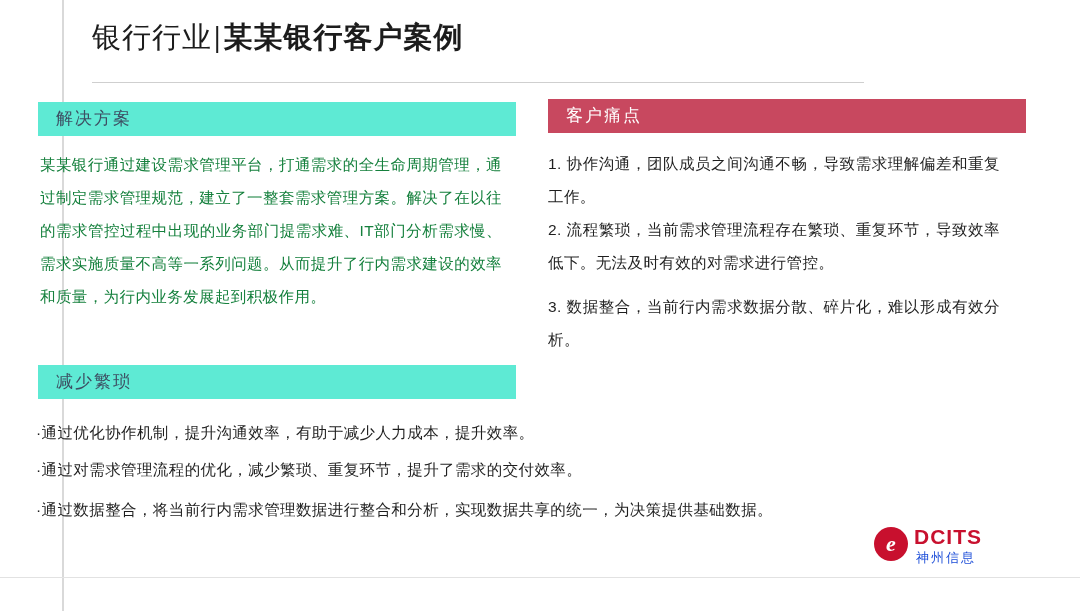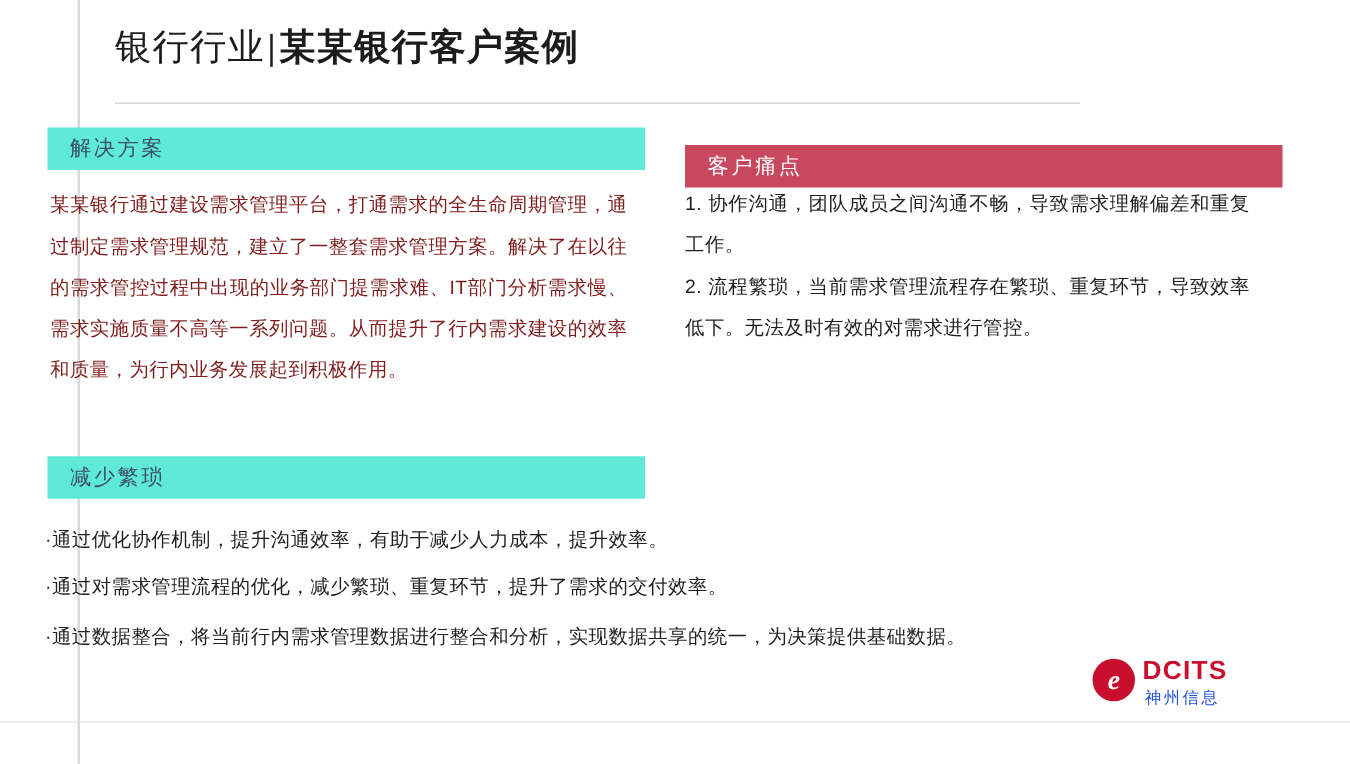--- a/index.html
+++ b/index.html
@@ -87,34 +87,33 @@
   }
   #bar-solution {
     left: 38px;
     top: 102px;
     width: 460px;
   }
   #bar-pain {
     left: 548px;
     top: 99px;
     width: 460px;
-    margin-top: 17px;
   }
   #bar-benefit {
     left: 38px;
     top: 365px;
     width: 460px;
   }
 
   
   .para {
     position: absolute;
     font-size: 15.5px;
     line-height: 33px;
-    color: #7f1d1d;
+    color: #15803d;
     letter-spacing: 0.4px;
     text-align: justify;
     font-family: "Liberation Sans", sans-serif;
   }
   #solution-text {
     left: 40px;
     top: 148px;
     width: 462px;
   }
   .pain-item {
@@ -199,20 +198,21 @@
     <span>银行行业</span><span class="sep">|</span><span class="strong">某某银行客户案例</span>
   </div>
   <div class="title-underline"></div>
 
   <div class="bar bar-gray" id="bar-solution">解决方案</div>
   <div class="para" id="solution-text">某某银行通过建设需求管理平台，打通需求的全生命周期管理，通过制定需求管理规范，建立了一整套需求管理方案。解决了在以往的需求管控过程中出现的业务部门提需求难、IT部门分析需求慢、需求实施质量不高等一系列问题。从而提升了行内需求建设的效率和质量，为行内业务发展起到积极作用。</div>
 
   <div class="bar bar-red" id="bar-pain">客户痛点</div>
   <div class="pain-item" id="pain-1">1. 协作沟通，团队成员之间沟通不畅，导致需求理解偏差和重复工作。</div>
   <div class="pain-item" id="pain-2">2. 流程繁琐，当前需求管理流程存在繁琐、重复环节，导致效率低下。无法及时有效的对需求进行管控。</div>
+  <div class="pain-item" id="pain-3">3. 数据整合，当前行内需求数据分散、碎片化，难以形成有效分析。</div>
 
   <div class="bar bar-gray" id="bar-benefit">减少繁琐</div>
   <div class="benefit-item" id="benefit-1">·通过优化协作机制，提升沟通效率，有助于减少人力成本，提升效率。</div>
   <div class="benefit-item" id="benefit-3">·通过数据整合，将当前行内需求管理数据进行整合和分析，实现数据共享的统一，为决策提供基础数据。</div>
   <div class="benefit-item" id="benefit-2">·通过对需求管理流程的优化，减少繁琐、重复环节，提升了需求的交付效率。</div>
 
   <div class="logo">
     <div class="logo-mark">e</div>
     <div class="logo-en">DCITS</div>
     <div class="logo-cn">神州信息</div>

